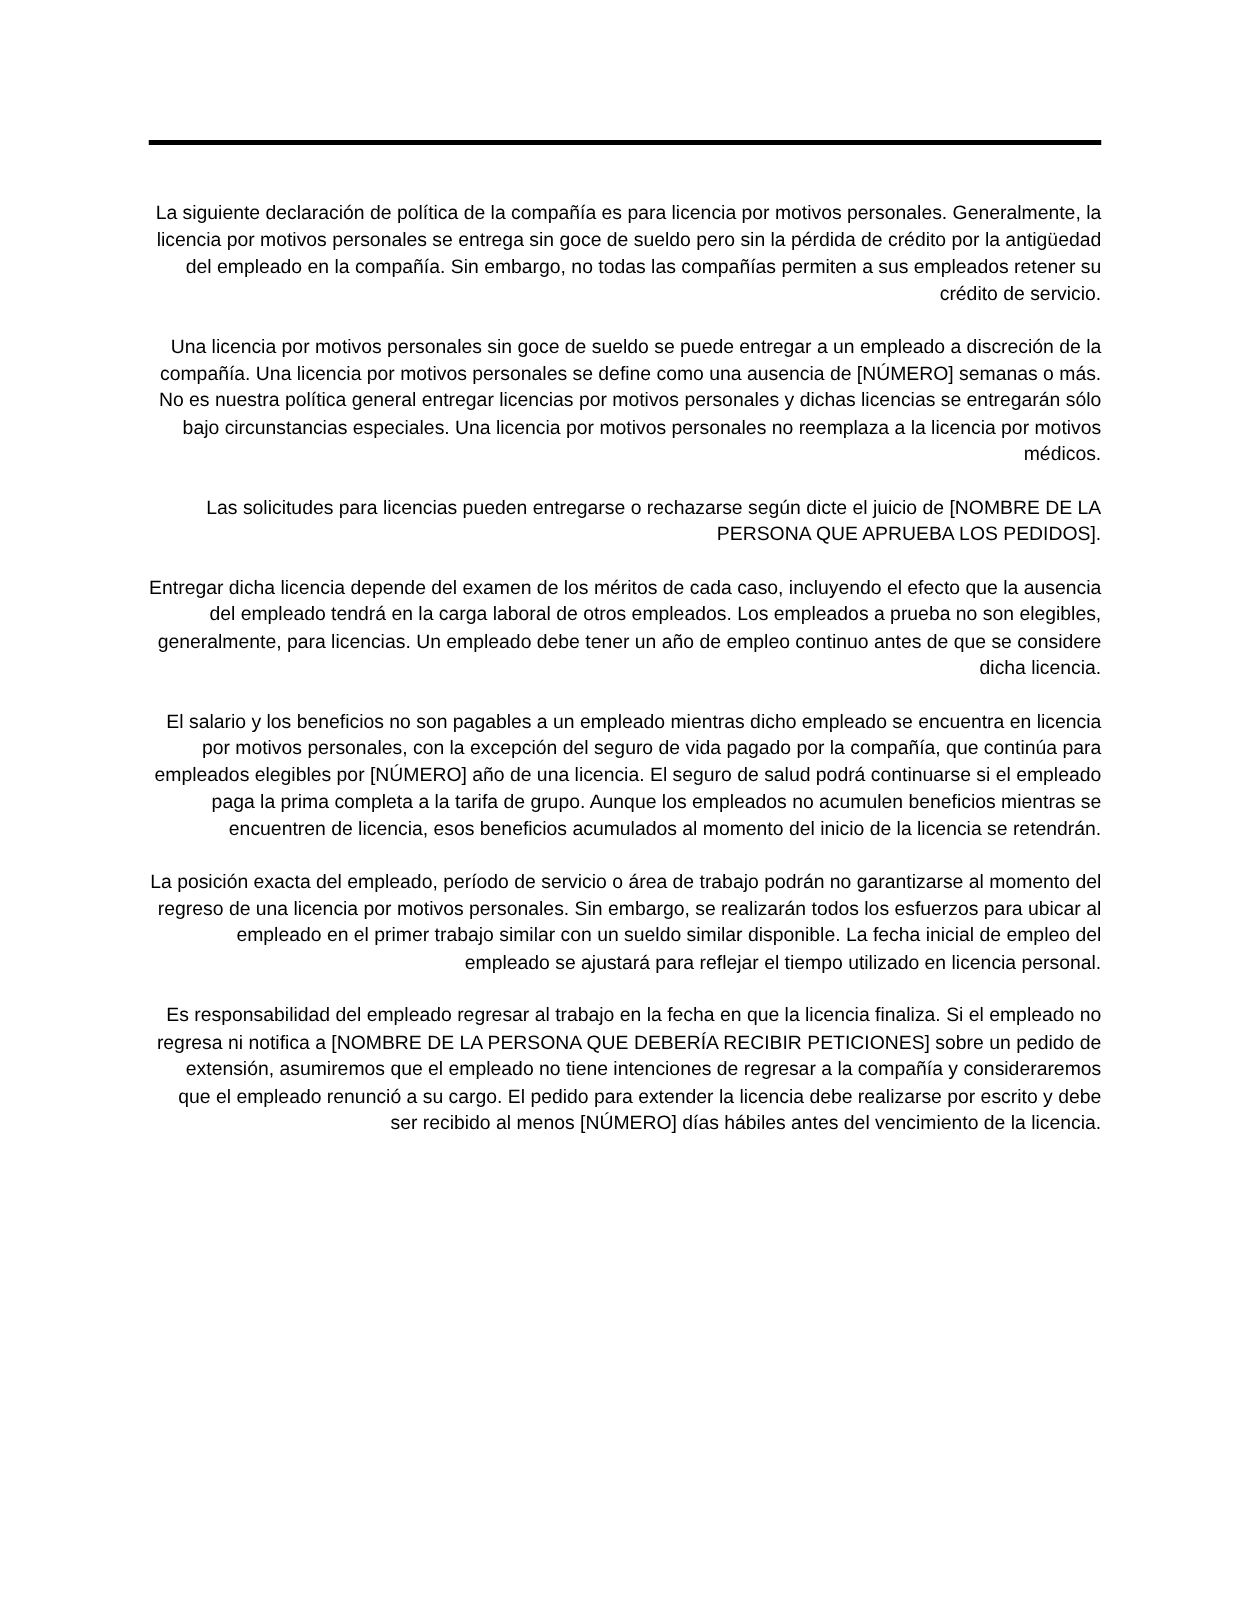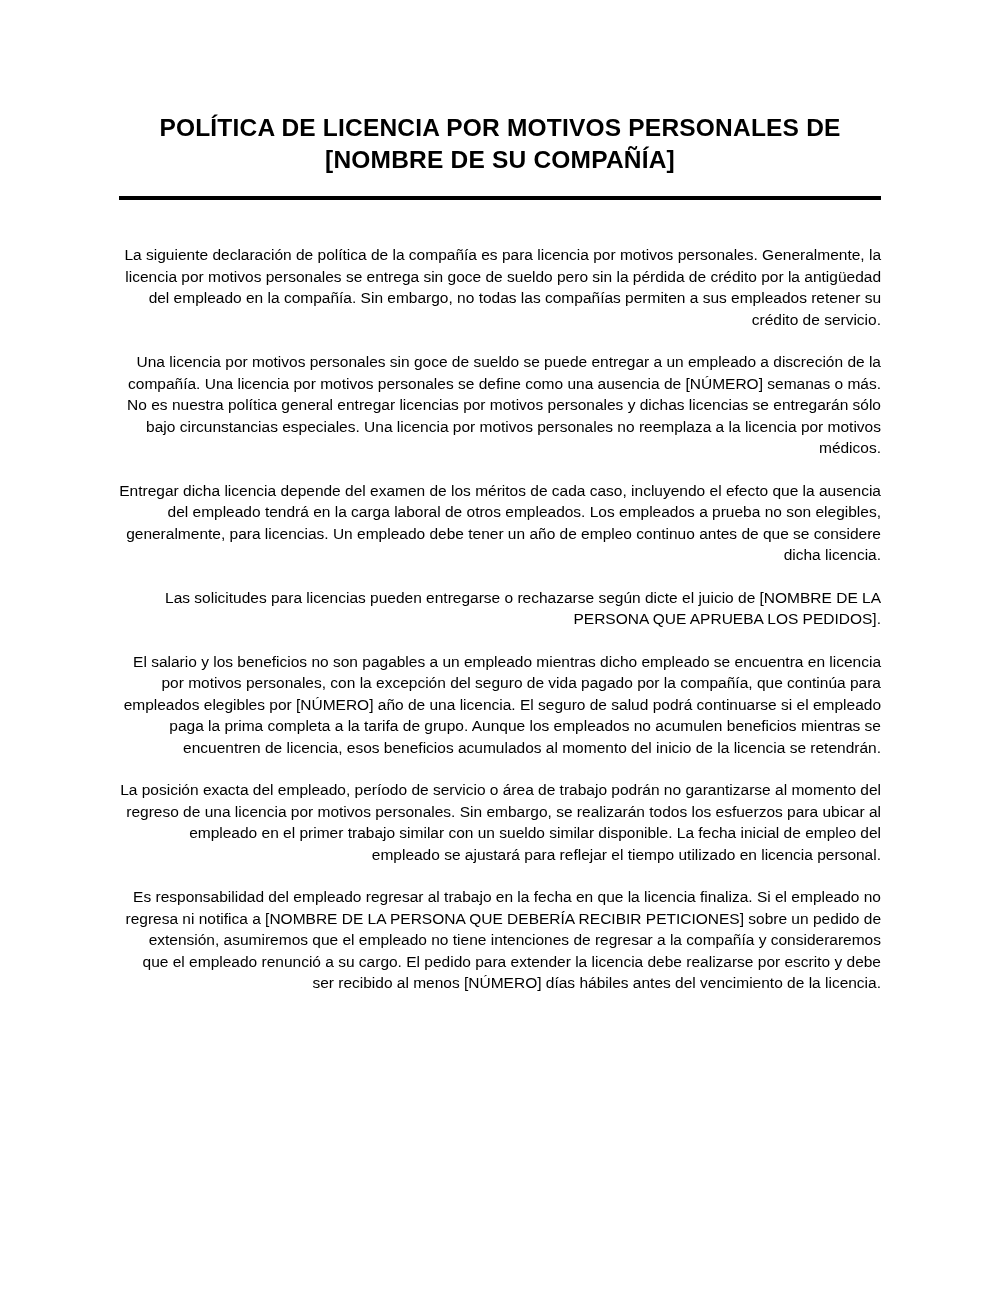--- a/index.html
+++ b/index.html
@@ -45,31 +45,27 @@
     line-height: 21.5px;
     text-align: right;
   }
 </style>
 </head>
 <body>
 
 <div class="page">
   <div class="content">
 
-    <h1 class="doc-title">
-      <span class="title-line">POLÍTICA DE LICENCIA POR MOTIVOS PERSONALES DE</span>
-      <span class="title-line">[NOMBRE DE SU COMPAÑÍA]</span>
-    </h1>
 
     <hr class="title-divider">
 
     <div class="body-text">
       <p>La siguiente declaración de política de la compañía es para licencia por motivos personales. Generalmente, la licencia por motivos personales se entrega sin goce de sueldo pero sin la pérdida de crédito por la antigüedad del empleado en la compañía. Sin embargo, no todas las compañías permiten a sus empleados retener su crédito de servicio.</p>
       <p>Una licencia por motivos personales sin goce de sueldo se puede entregar a un empleado a discreción de la compañía. Una licencia por motivos personales se define como una ausencia de [NÚMERO] semanas o más. No es nuestra política general entregar licencias por motivos personales y dichas licencias se entregarán sólo bajo circunstancias especiales. Una licencia por motivos personales no reemplaza a la licencia por motivos médicos.</p>
+      <p>Las solicitudes para licencias pueden entregarse o rechazarse según dicte el juicio de [NOMBRE DE LA PERSONA QUE APRUEBA LOS PEDIDOS].</p>
       <p>Entregar dicha licencia depende del examen de los méritos de cada caso, incluyendo el efecto que la ausencia del empleado tendrá en la carga laboral de otros empleados. Los empleados a prueba no son elegibles, generalmente, para licencias. Un empleado debe tener un año de empleo continuo antes de que se considere dicha licencia.</p>
-      <p>Las solicitudes para licencias pueden entregarse o rechazarse según dicte el juicio de [NOMBRE DE LA PERSONA QUE APRUEBA LOS PEDIDOS].</p>
       <p>El salario y los beneficios no son pagables a un empleado mientras dicho empleado se encuentra en licencia por motivos personales, con la excepción del seguro de vida pagado por la compañía, que continúa para empleados elegibles por [NÚMERO] año de una licencia. El seguro de salud podrá continuarse si el empleado paga la prima completa a la tarifa de grupo. Aunque los empleados no acumulen beneficios mientras se encuentren de licencia, esos beneficios acumulados al momento del inicio de la licencia se retendrán.</p>
       <p>La posición exacta del empleado, período de servicio o área de trabajo podrán no garantizarse al momento del regreso de una licencia por motivos personales. Sin embargo, se realizarán todos los esfuerzos para ubicar al empleado en el primer trabajo similar con un sueldo similar disponible. La fecha inicial de empleo del empleado se ajustará para reflejar el tiempo utilizado en licencia personal.</p>
       <p>Es responsabilidad del empleado regresar al trabajo en la fecha en que la licencia finaliza. Si el empleado no regresa ni notifica a [NOMBRE DE LA PERSONA QUE DEBERÍA RECIBIR PETICIONES] sobre un pedido de extensión, asumiremos que el empleado no tiene intenciones de regresar a la compañía y consideraremos que el empleado renunció a su cargo. El pedido para extender la licencia debe realizarse por escrito y debe ser recibido al menos [NÚMERO] días hábiles antes del vencimiento de la licencia.</p>
     </div>
 
   </div>
 </div>
 
 </body></html>

